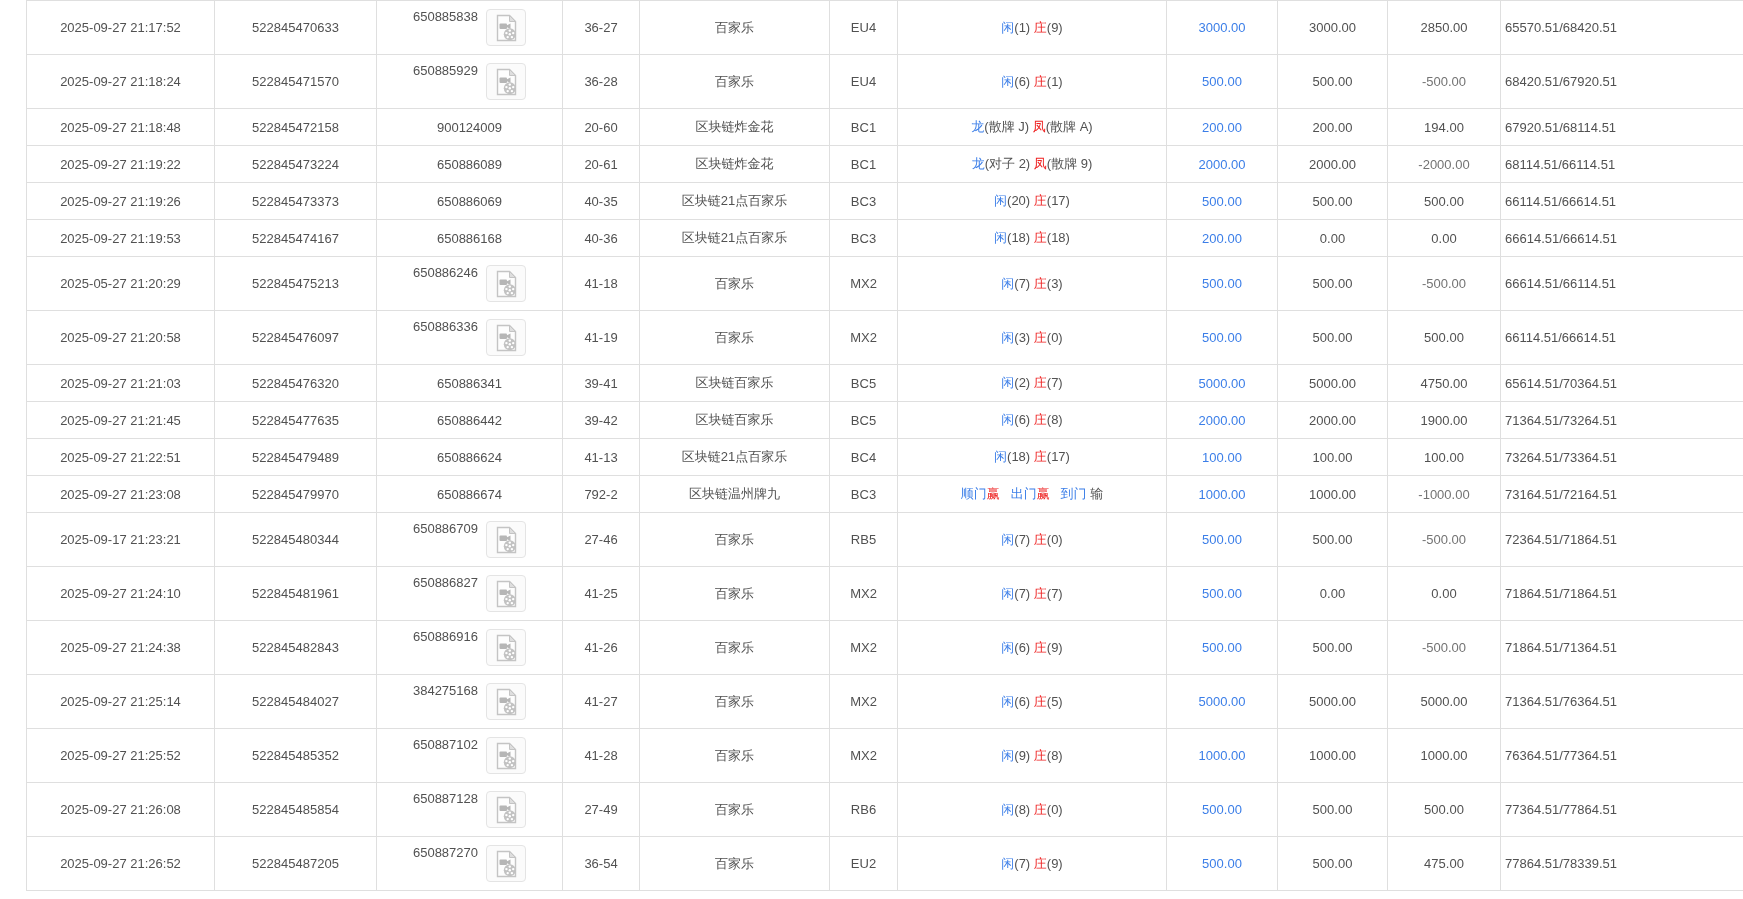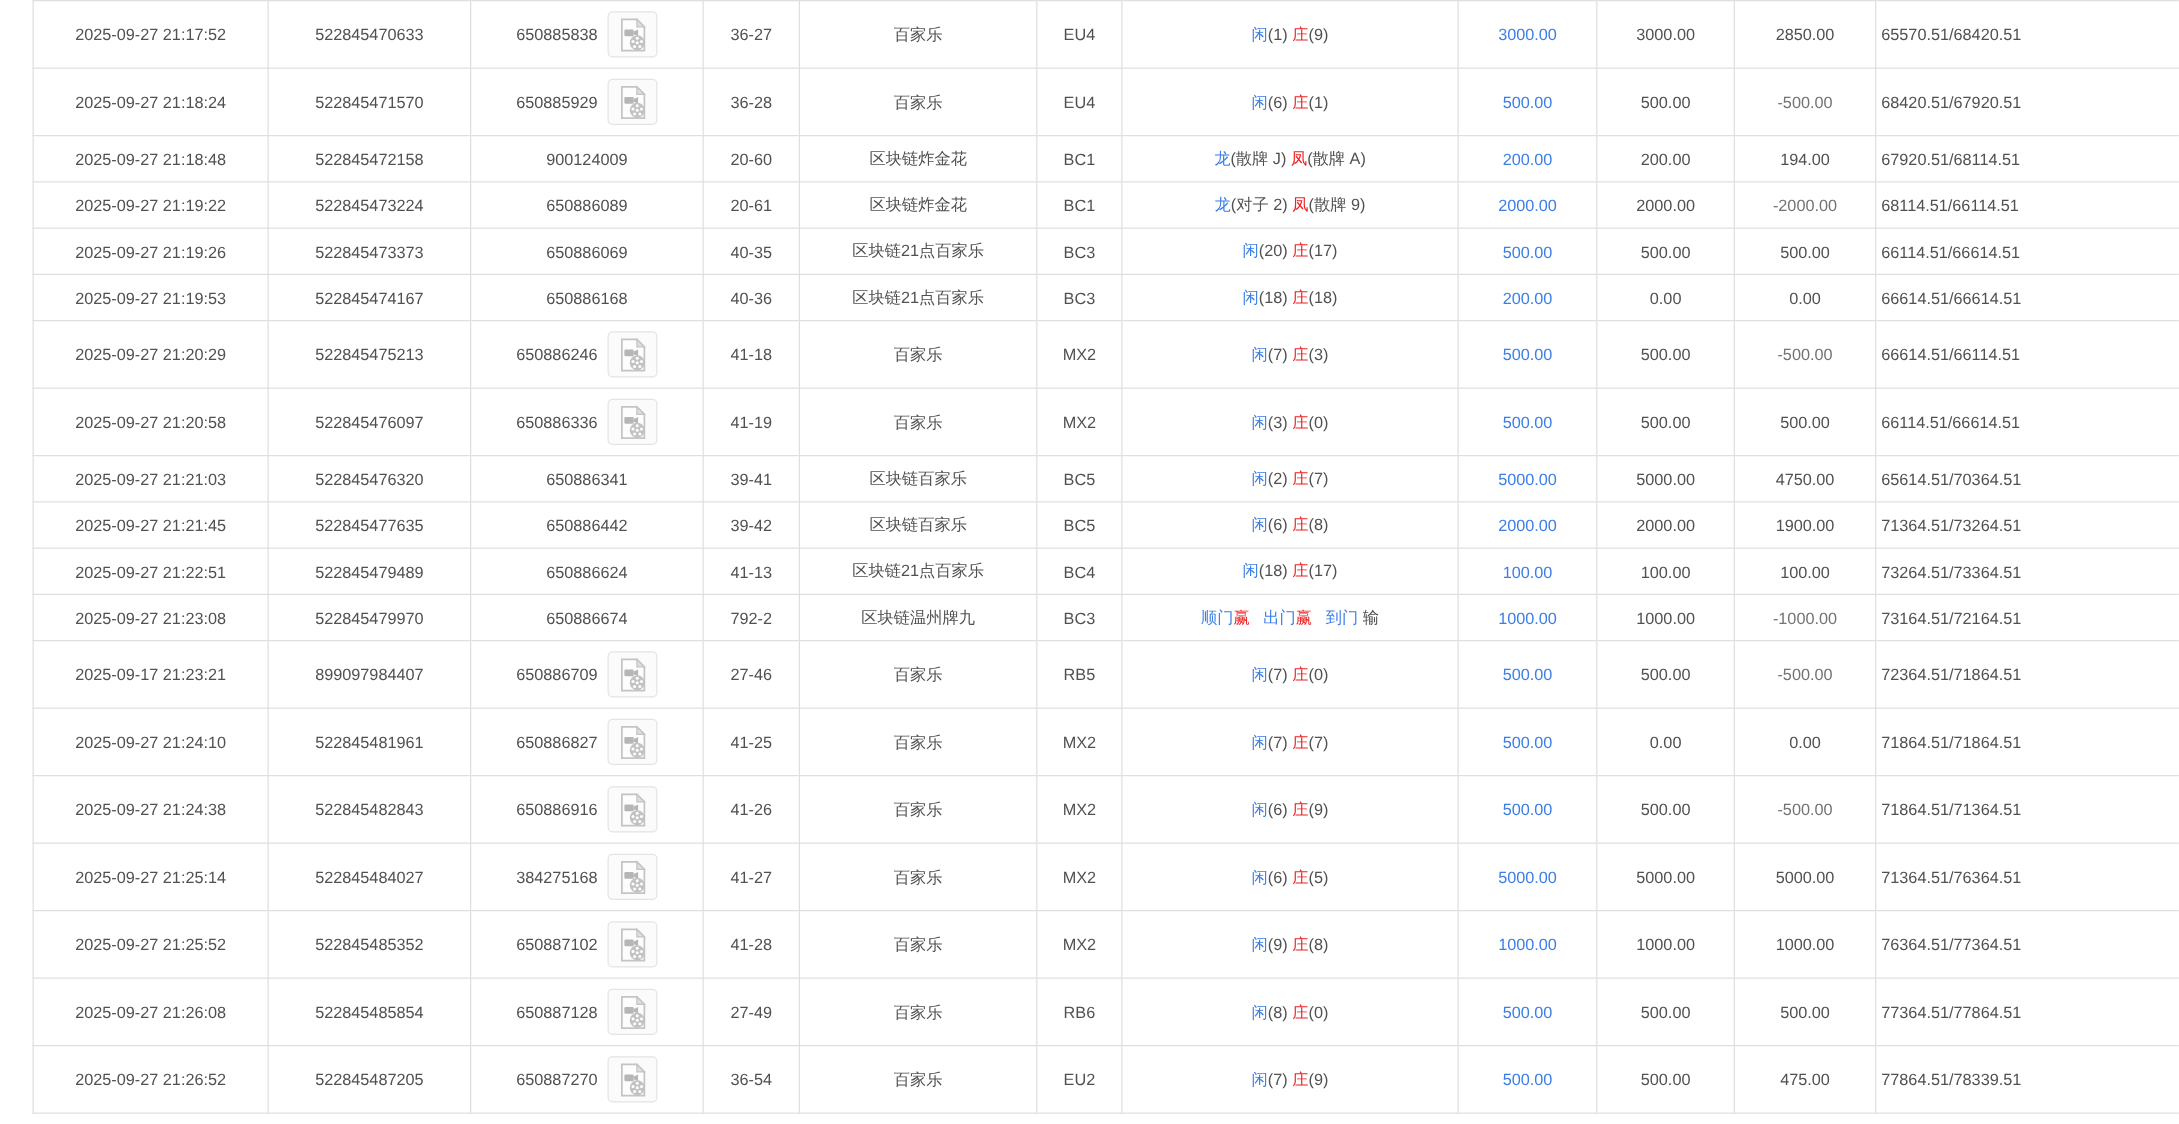--- a/index.html
+++ b/index.html
@@ -30,21 +30,21 @@
   tr.row-tall  td { height: 53px; }
   td.balance { text-align: left; padding-right: 22px; }
   .blue { color: #3b7ee8; }
   .neg  { color: #737373; }
   .seg-blue  { color: #3b7ee8; }
   .seg-red   { color: #ee2222; }
   .seg-plain { color: #515151; }
   td.result { white-space: pre-wrap; }
   .round-wrap {
     display: flex;
-    align-items: center;
+    align-items: flex-start;
     justify-content: center;
     gap: 8px;
   }
   .video-btn {
     width: 40px;
     height: 37px;
     flex: 0 0 40px;
     border: 1px solid #e4e4e4;
     border-radius: 4px;
     background: #fbfbfb;
@@ -208,21 +208,21 @@
     <td>40-36</td>
     <td>区块链21点百家乐</td>
     <td>BC3</td>
     <td class="result"><span class="seg-blue">闲</span><span class="seg-plain">(18) </span><span class="seg-red">庄</span><span class="seg-plain">(18)</span></td>
     <td class="blue">200.00</td>
     <td>0.00</td>
     <td>0.00</td>
     <td class="balance">66614.51/66614.51</td>
   </tr>
       <tr class="row-tall">
-    <td>2025-09-27 21:20:29</td>
+    <td>2025-05-27 21:20:29</td>
     <td>522845475213</td>
     <td>
       <span class="round-wrap">
         <span>650886246</span>
         <button class="video-btn" type="button">
           <span>
             <svg width="26" height="30" viewBox="0 0 26 30" xmlns="http://www.w3.org/2000/svg">
               <path d="M4.5 2.5 L16.5 2.5 L22.5 8.5 L22.5 27.5 L4.5 27.5 Z" fill="#fdfdfd" stroke="#c4c4c4" stroke-width="1.4"></path>
               <path d="M16.5 2.5 L16.5 8.5 L22.5 8.5 Z" fill="#dedede" stroke="#c4c4c4" stroke-width="1"></path>
               <rect x="6.5" y="10.5" width="7.5" height="5.5" rx="1" fill="#b6b6b6"></rect>
@@ -349,21 +349,21 @@
     <td>区块链温州牌九</td>
     <td>BC3</td>
     <td class="result"><span class="seg-blue">顺门</span><span class="seg-red">赢</span><span class="seg-plain">   </span><span class="seg-blue">出门</span><span class="seg-red">赢</span><span class="seg-plain">   </span><span class="seg-blue">到门</span><span class="seg-plain"> 输</span></td>
     <td class="blue">1000.00</td>
     <td>1000.00</td>
     <td class="neg">-1000.00</td>
     <td class="balance">73164.51/72164.51</td>
   </tr>
       <tr class="row-tall">
     <td>2025-09-17 21:23:21</td>
-    <td>899097984407</td>
+    <td>522845480344</td>
     <td>
       <span class="round-wrap">
         <span>650886709</span>
         <button class="video-btn" type="button">
           <span>
             <svg width="26" height="30" viewBox="0 0 26 30" xmlns="http://www.w3.org/2000/svg">
               <path d="M4.5 2.5 L16.5 2.5 L22.5 8.5 L22.5 27.5 L4.5 27.5 Z" fill="#fdfdfd" stroke="#c4c4c4" stroke-width="1.4"></path>
               <path d="M16.5 2.5 L16.5 8.5 L22.5 8.5 Z" fill="#dedede" stroke="#c4c4c4" stroke-width="1"></path>
               <rect x="6.5" y="10.5" width="7.5" height="5.5" rx="1" fill="#b6b6b6"></rect>
               <path d="M14 12.2 L17.5 10.6 L17.5 15.9 L14 14.3 Z" fill="#b6b6b6"></path>

